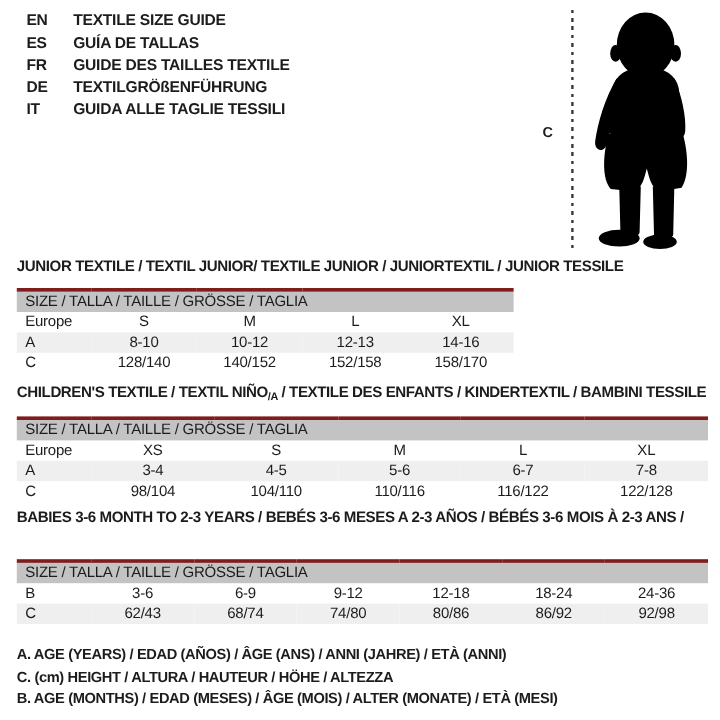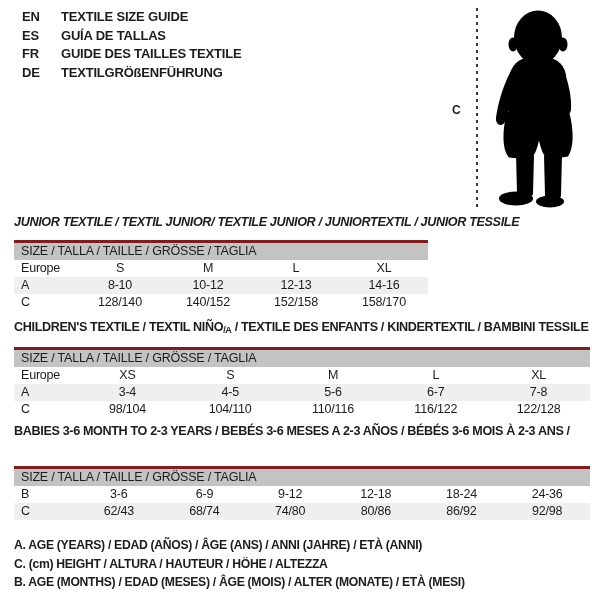--- a/index.html
+++ b/index.html
@@ -13,21 +13,21 @@
   .lang-title{white-space:nowrap;}
 
   
   .height-line{position:absolute;left:476px;top:8px;width:2px;height:199px;
     background:repeating-linear-gradient(to bottom,#3a3a3a 0 3px,transparent 3px 7px);}
   .height-label{position:absolute;left:452px;top:103px;font-size:12px;font-weight:bold;}
   .silhouette{position:absolute;left:484px;top:7px;width:112px;height:203px;}
 
   
   .section-title{position:absolute;left:14px;font-weight:bold;font-size:12.6px;letter-spacing:-0.35px;white-space:nowrap;}
-  .title-junior{top:215px;font-style:italic;}
+  .title-junior{top:215px;}
   .title-children{top:320px;}
   .title-babies{top:423px;line-height:17.5px;}
   .sub{font-size:9px;vertical-align:-2px;}
 
   
   table.size-table{position:absolute;left:14px;border-collapse:collapse;table-layout:fixed;font-size:12.5px;letter-spacing:-0.2px;}
   .t1{top:240px;width:414px;}
   .t2{top:347px;width:576px;}
   .t3{top:466px;width:576px;}
   th.size-bar{background:#c3c3c3;border-top:3px solid #7f1d1d;text-align:left;font-weight:400;
@@ -55,20 +55,24 @@
       <span class="lang-code">ES</span>
       <span class="lang-title">GUÍA DE TALLAS</span>
     </div>
     <div class="lang-row">
       <span class="lang-code">FR</span>
       <span class="lang-title">GUIDE DES TAILLES TEXTILE</span>
     </div>
     <div class="lang-row">
       <span class="lang-code">DE</span>
       <span class="lang-title">TEXTILGRÖßENFÜHRUNG</span>
+    </div>
+    <div class="lang-row">
+      <span class="lang-code">IT</span>
+      <span class="lang-title">GUIDA ALLE TAGLIE TESSILI</span>
     </div>
   </div>
 
   <span class="height-label">C</span>
   <div class="height-line"></div>
   <svg class="silhouette" viewBox="0 0 112 202" aria-hidden="true">
     <g fill="#000000">
       <ellipse cx="54" cy="30" rx="24" ry="27"></ellipse>
       <ellipse cx="29" cy="37" rx="4.5" ry="7"></ellipse>
       <ellipse cx="79" cy="37" rx="4.5" ry="7"></ellipse>

